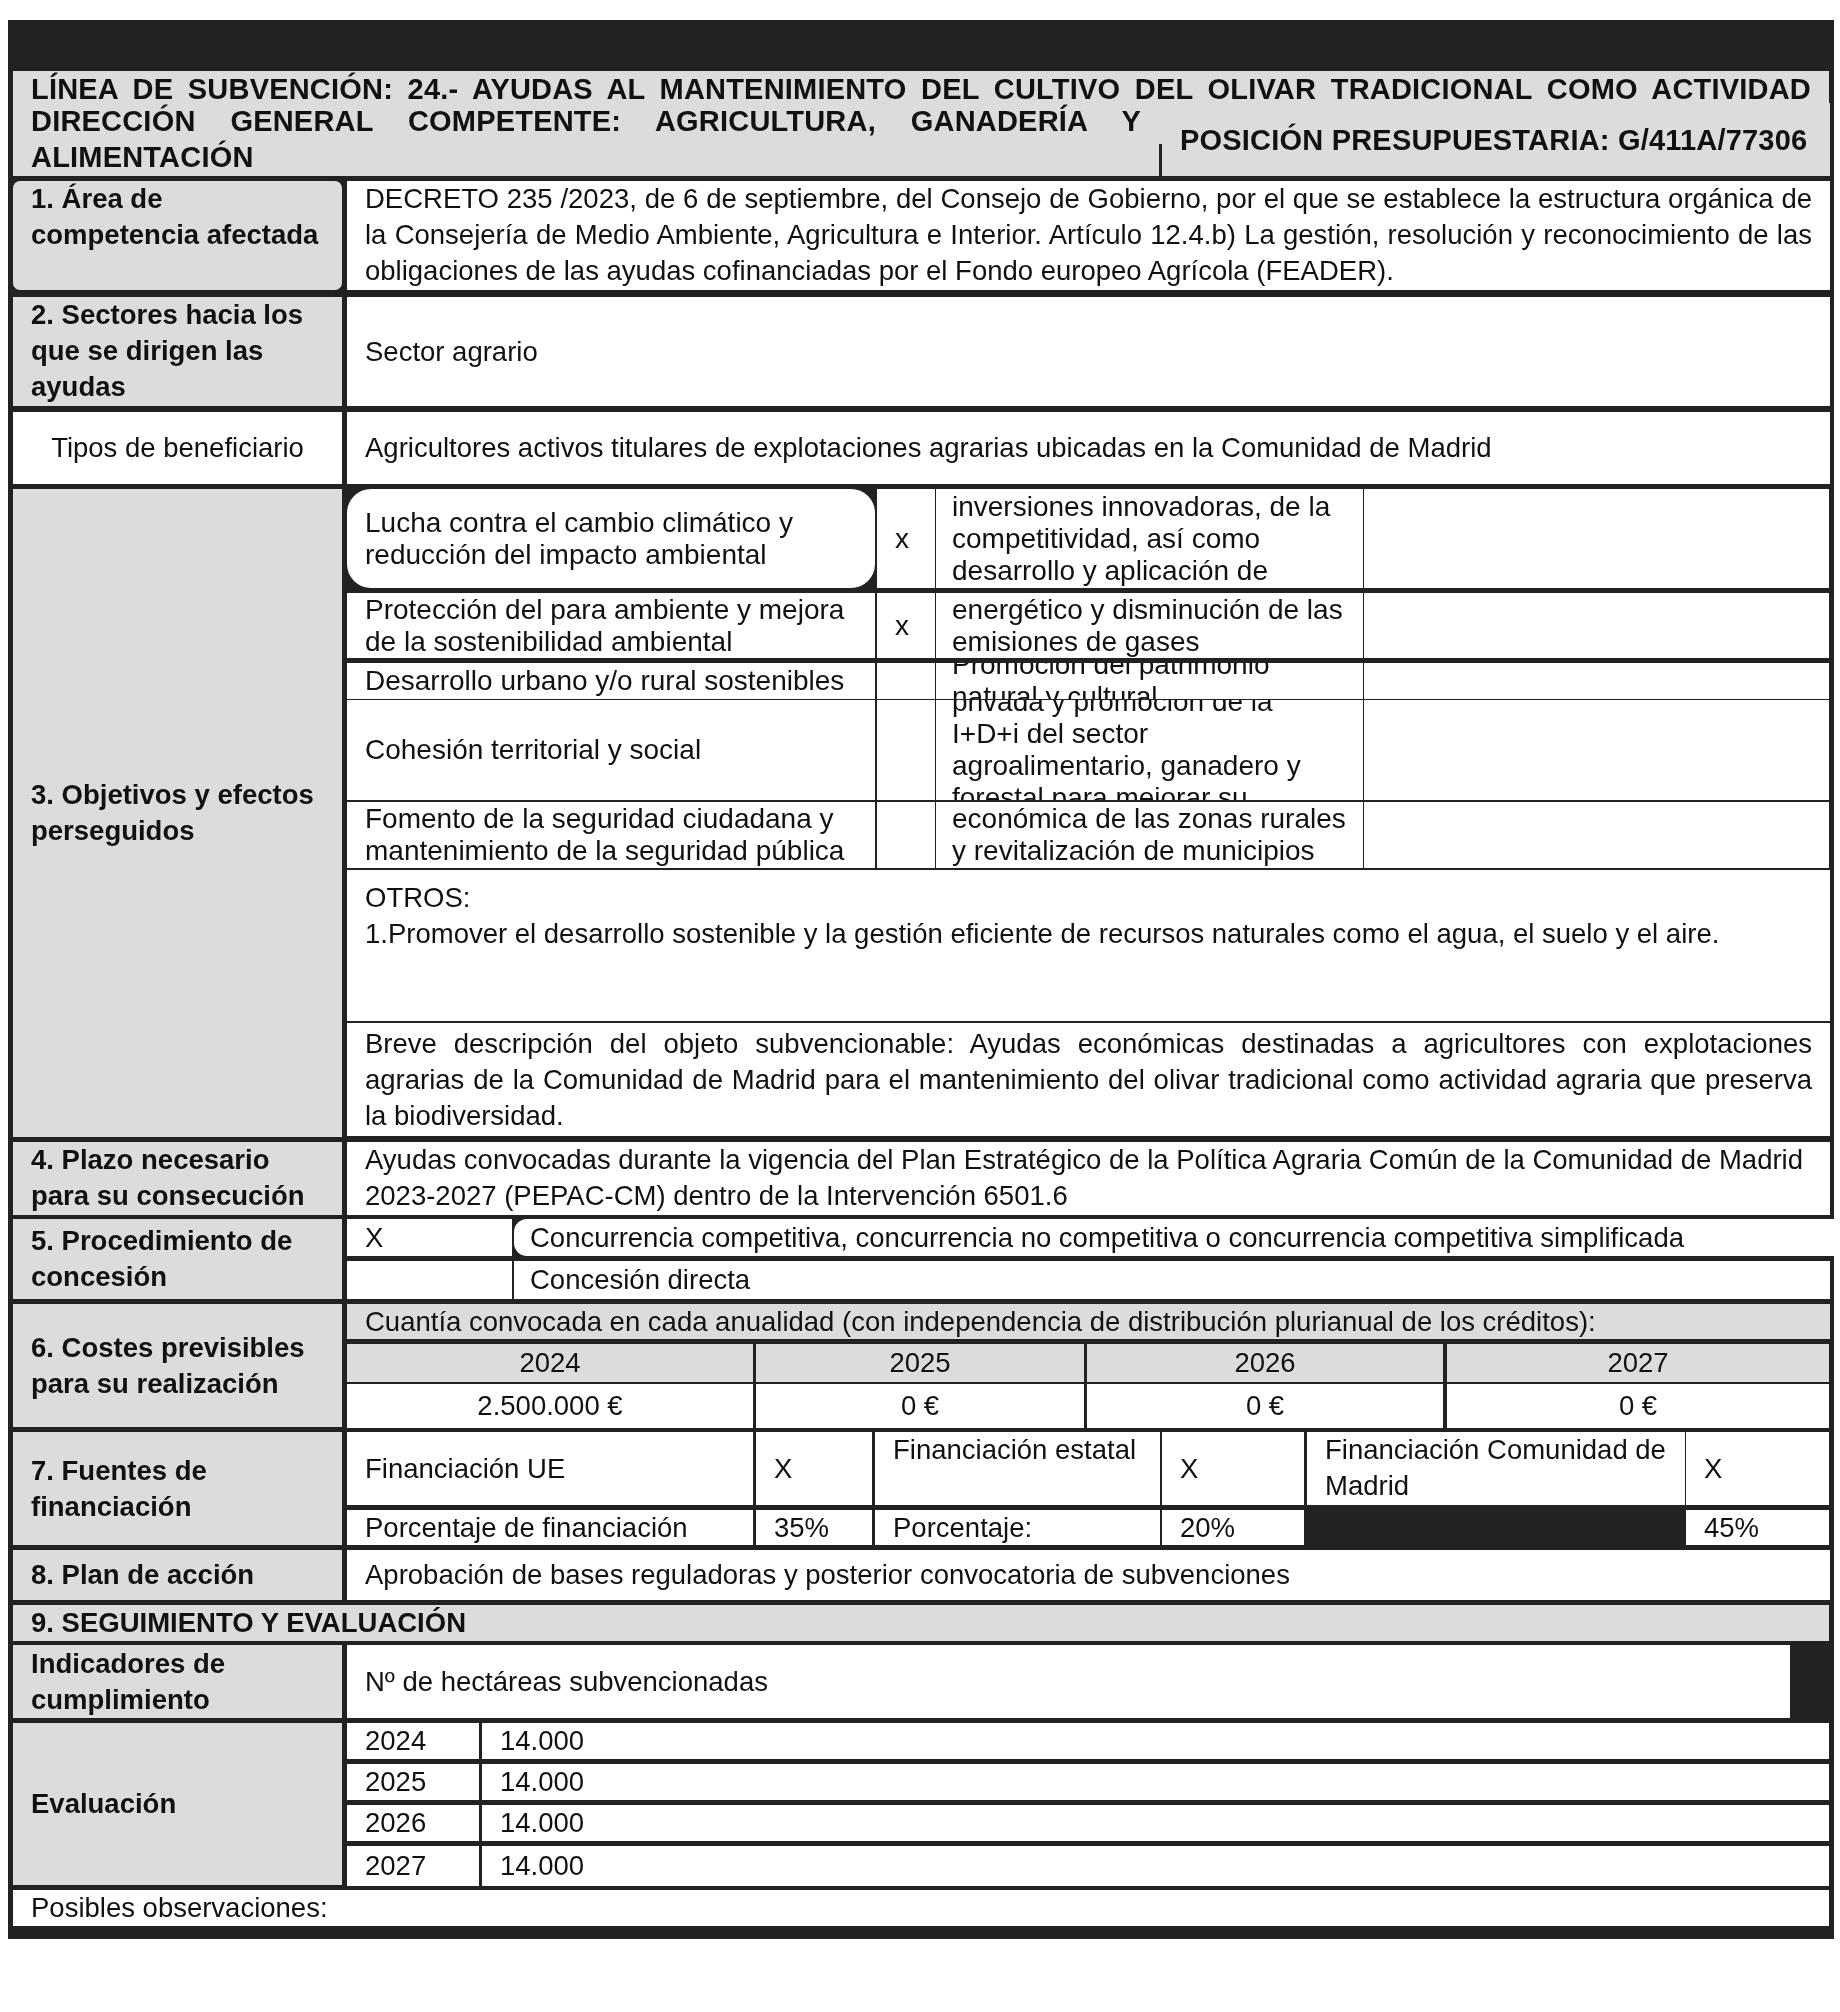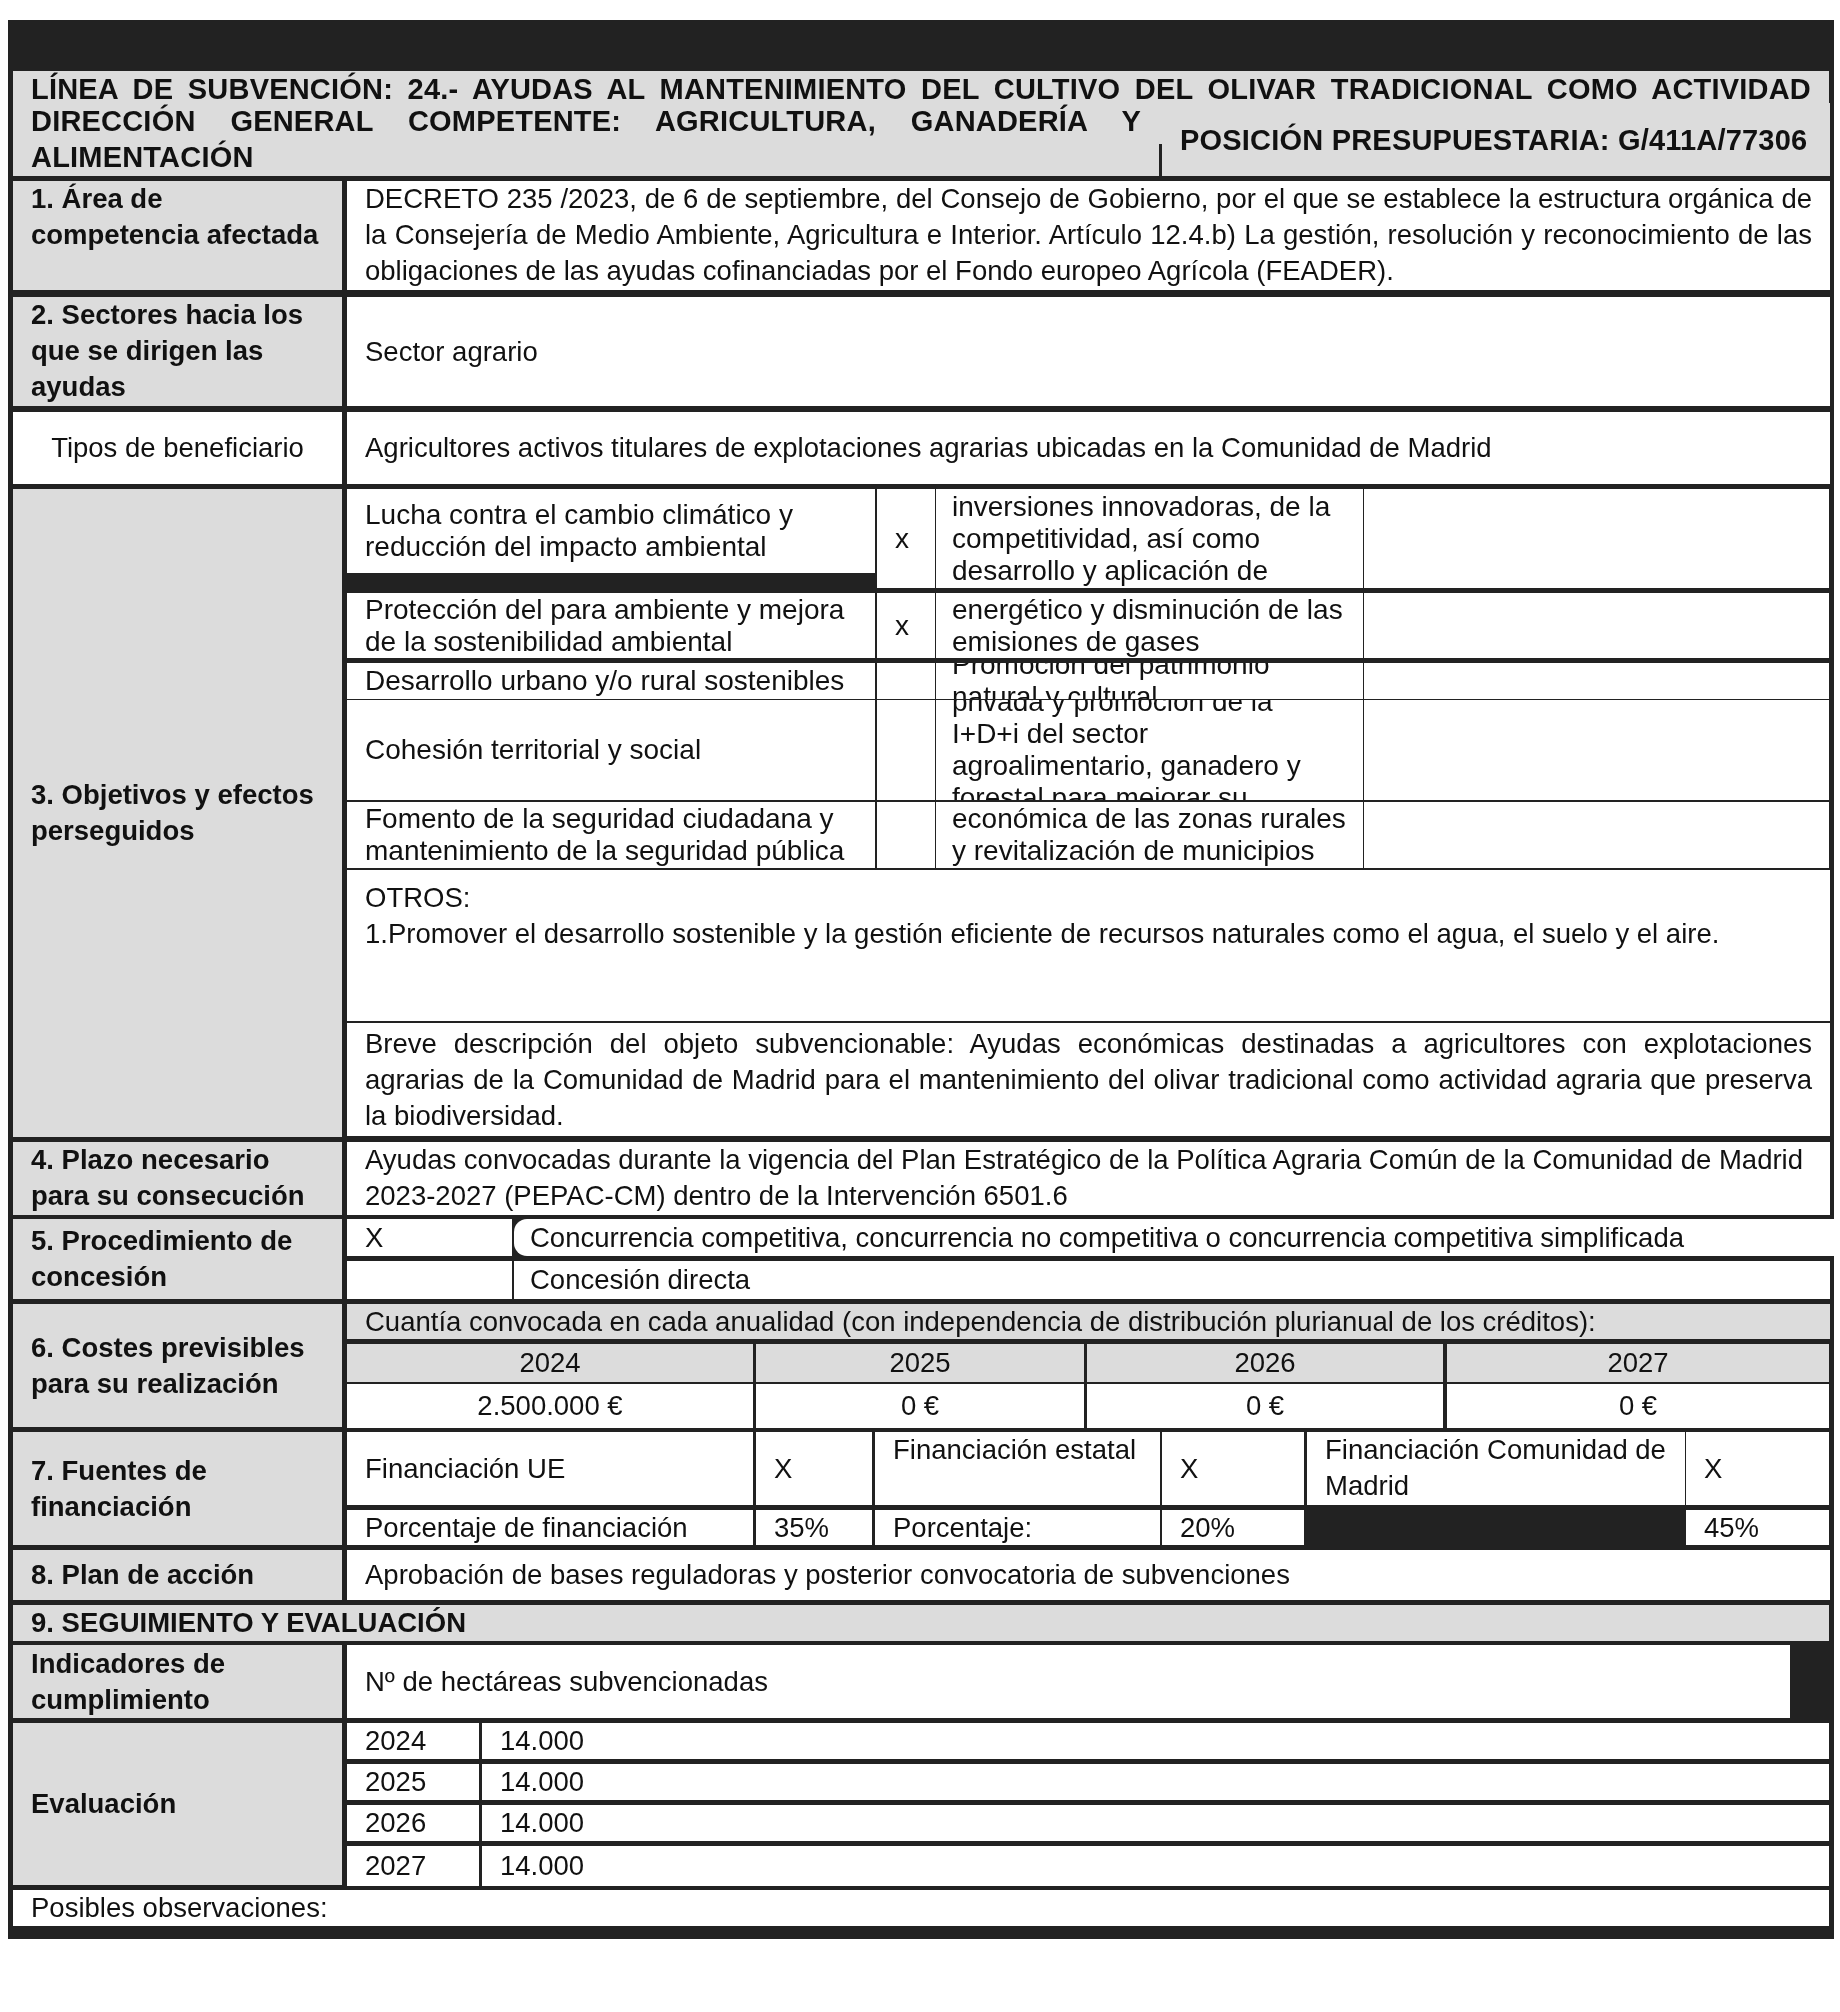--- a/index.html
+++ b/index.html
@@ -21,40 +21,40 @@
 <body>
 
 <div class="frame"></div>
 
 <div class="c g title j" style="left:13px;top:25px;width:1816px;height:73px;padding-top:0;margin-top:46px;">LÍNEA DE SUBVENCIÓN: 24.- AYUDAS AL MANTENIMIENTO DEL CULTIVO DEL OLIVAR TRADICIONAL COMO ACTIVIDAD AGRARIA QUE PRESERVA LA BIODIVERSIDAD EN LA COMUNIDAD DE MADRID, COFINANCIADA POR EL FEADER Y LA AGE.</div>
 <div class="c g title j" style="left:13px;top:103px;width:1146px;height:73px;">DIRECCIÓN GENERAL COMPETENTE: AGRICULTURA, GANADERÍA Y ALIMENTACIÓN</div>
 <div class="c g title vc" style="left:1162px;top:103px;width:668px;height:73px;">
     <span>POSICIÓN PRESUPUESTARIA: G/411A/77306</span>
   </div>
 
-<div class="c g b" style="left:13px;top:181px;width:329px;height:109px;">1. Área de competencia afectada</div>
+<div class="c g b" style="left:13px;top:181px;width:329px;height:109px;border-radius:7px;">1. Área de competencia afectada</div>
 <div class="c j" style="left:347px;top:181px;width:1483px;height:109px;">DECRETO 235 /2023, de 6 de septiembre, del Consejo de Gobierno, por el que se establece la estructura orgánica de la Consejería de Medio Ambiente, Agricultura e Interior. Artículo 12.4.b) La gestión, resolución y reconocimiento de las obligaciones de las ayudas cofinanciadas por el Fondo europeo Agrícola (FEADER).</div>
 
 <div class="c g b" style="left:13px;top:297px;width:329px;height:109px;">2. Sectores hacia los que se dirigen las ayudas</div>
 <div class="c vc" style="left:347px;top:297px;width:1483px;height:109px;">
     <span>Sector agrario</span>
   </div>
 
 <div class="c vc hc" style="left:13px;top:412px;width:329px;height:72px;text-align:right;">
     <span>Tipos de beneficiario</span>
   </div>
 <div class="c vc" style="left:347px;top:412px;width:1483px;height:72px;">
     <span>Agricultores activos titulares de explotaciones agrarias ubicadas en la Comunidad de Madrid</span>
   </div>
 
 <div class="c g b vc" style="left:13px;top:489px;width:329px;height:648px;">
     <span>3. Objetivos y efectos perseguidos</span>
   </div>
 
-<div class="c sm vc" style="left:347px;top:489px;width:528px;height:84px;">
+<div class="c sm vc" style="left:347px;top:489px;width:528px;height:99px;border-radius:24px;">
     <span>Lucha contra el cambio climático y reducción del impacto ambiental</span>
   </div>
 <div class="c sm vc" style="left:877px;top:489px;width:58px;height:99px;padding:0 18px;">
     <span>x</span>
   </div>
 <div class="c sm vc" style="left:936px;top:489px;width:427px;height:99px;padding:0 16px;">
     <span>Fomento de la innovación e inversiones innovadoras, de la competitividad, así como desarrollo y aplicación de nuevas tecnologías</span>
   </div>
 <div class="c sm vc" style="left:1364px;top:489px;width:465px;height:99px;">
     <span></span>

